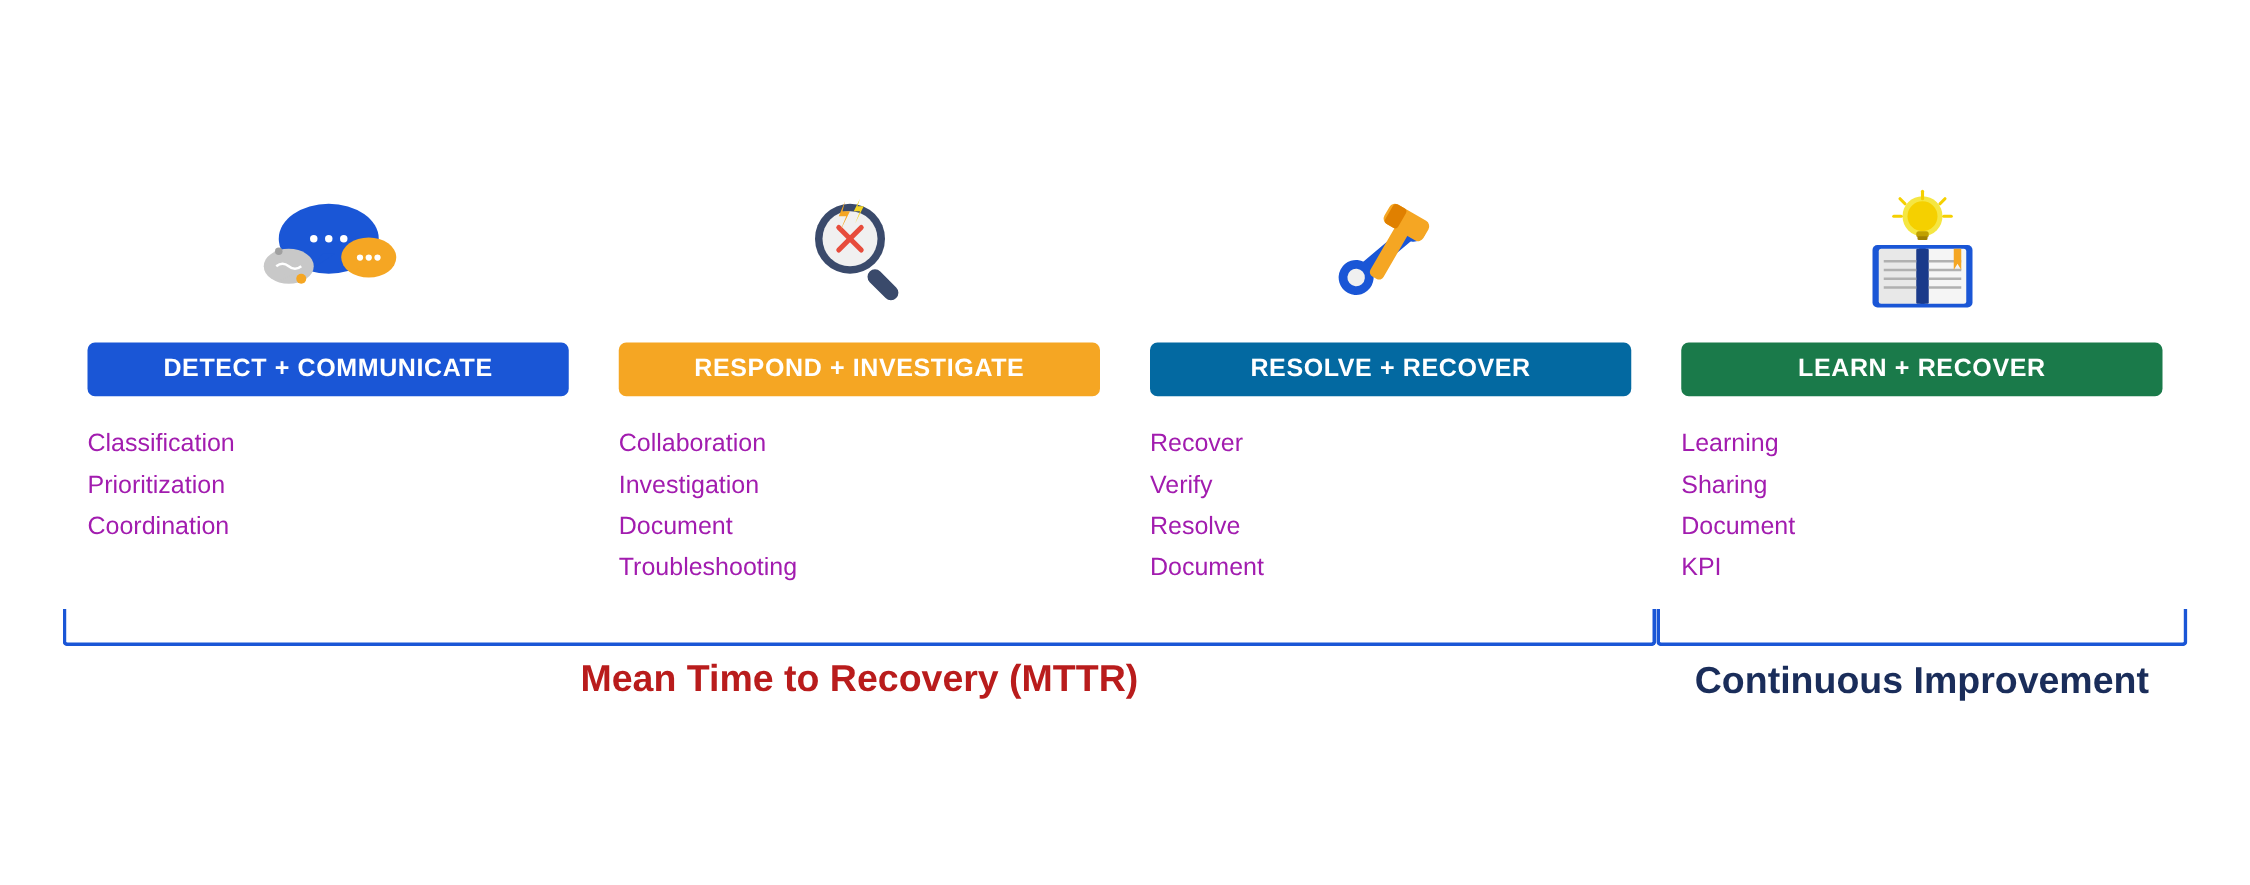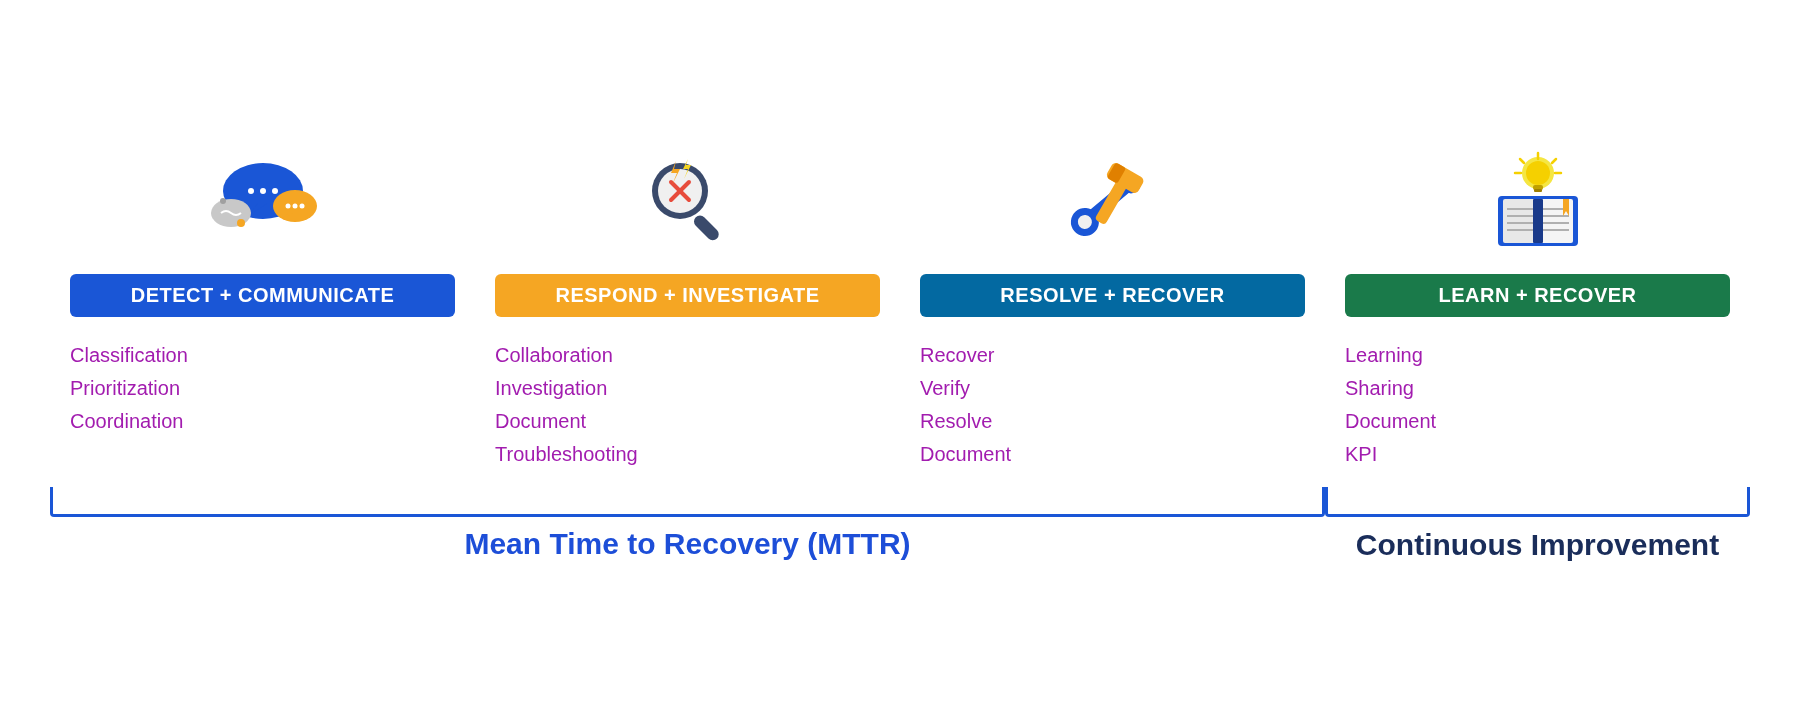--- a/index.html
+++ b/index.html
@@ -106,21 +106,21 @@
       height: 30px;
       border-left: 3px solid #1a56d6;
       border-bottom: 3px solid #1a56d6;
       border-right: 3px solid #1a56d6;
       border-radius: 0 0 4px 4px;
       margin-bottom: 10px;
     }
     .mttr-label {
       font-size: 30px;
       font-weight: 700;
-      color: #1d4ed8;
+      color: #b91c1c;
       text-align: center;
     }
     .ci-section {
       flex: 1;
       display: flex;
       flex-direction: column;
       align-items: center;
     }
     .ci-bracket {
       width: 100%;

